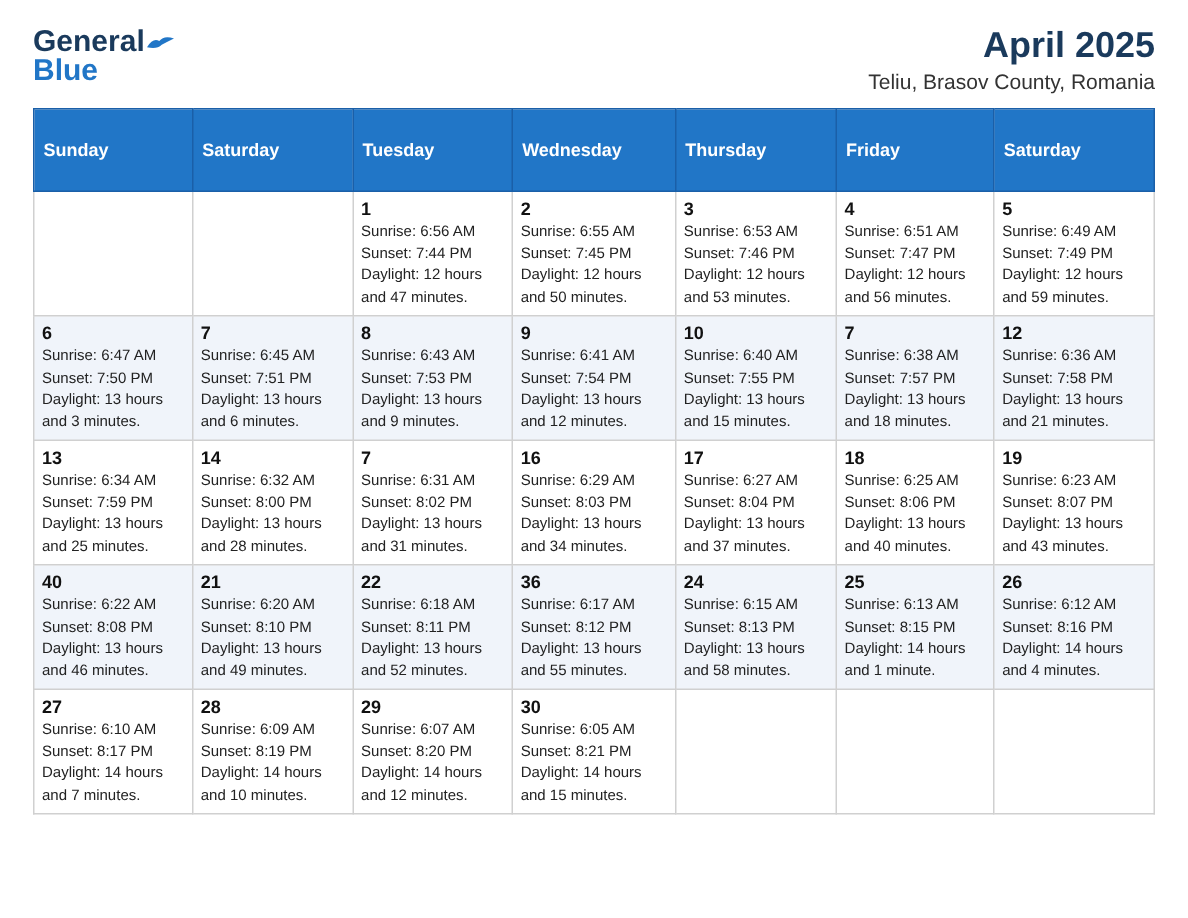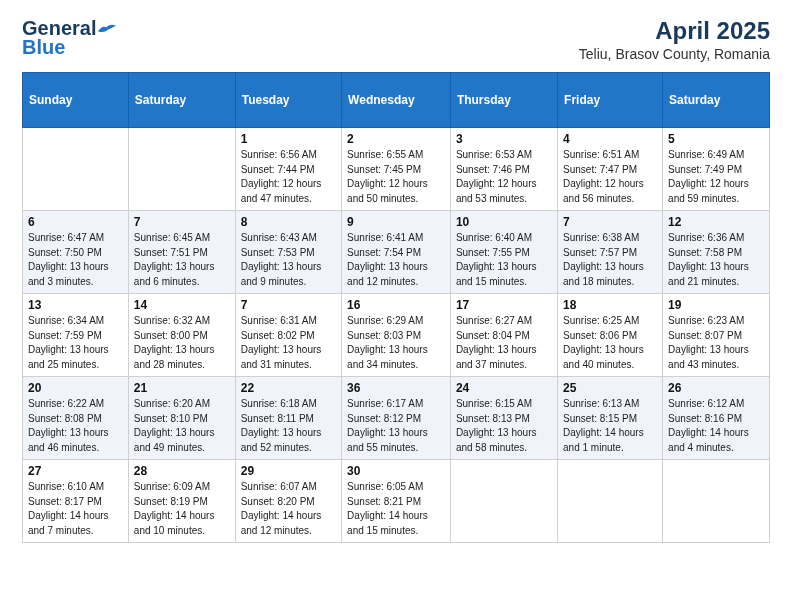--- a/index.html
+++ b/index.html
@@ -219,21 +219,21 @@
             <span class="day-num">18</span>
             <div class="day-info">Sunrise: 6:25 AM<br>Sunset: 8:06 PM<br>Daylight: 13 hours and 40 minutes.</div>
           </td>
           <td>
             <span class="day-num">19</span>
             <div class="day-info">Sunrise: 6:23 AM<br>Sunset: 8:07 PM<br>Daylight: 13 hours and 43 minutes.</div>
           </td>
         </tr>
         <tr>
           <td>
-            <span class="day-num">20</span>
+            <span class="day-num">40</span>
             <div class="day-info">Sunrise: 6:22 AM<br>Sunset: 8:08 PM<br>Daylight: 13 hours and 46 minutes.</div>
           </td>
           <td>
             <span class="day-num">21</span>
             <div class="day-info">Sunrise: 6:20 AM<br>Sunset: 8:10 PM<br>Daylight: 13 hours and 49 minutes.</div>
           </td>
           <td>
             <span class="day-num">22</span>
             <div class="day-info">Sunrise: 6:18 AM<br>Sunset: 8:11 PM<br>Daylight: 13 hours and 52 minutes.</div>
           </td>

